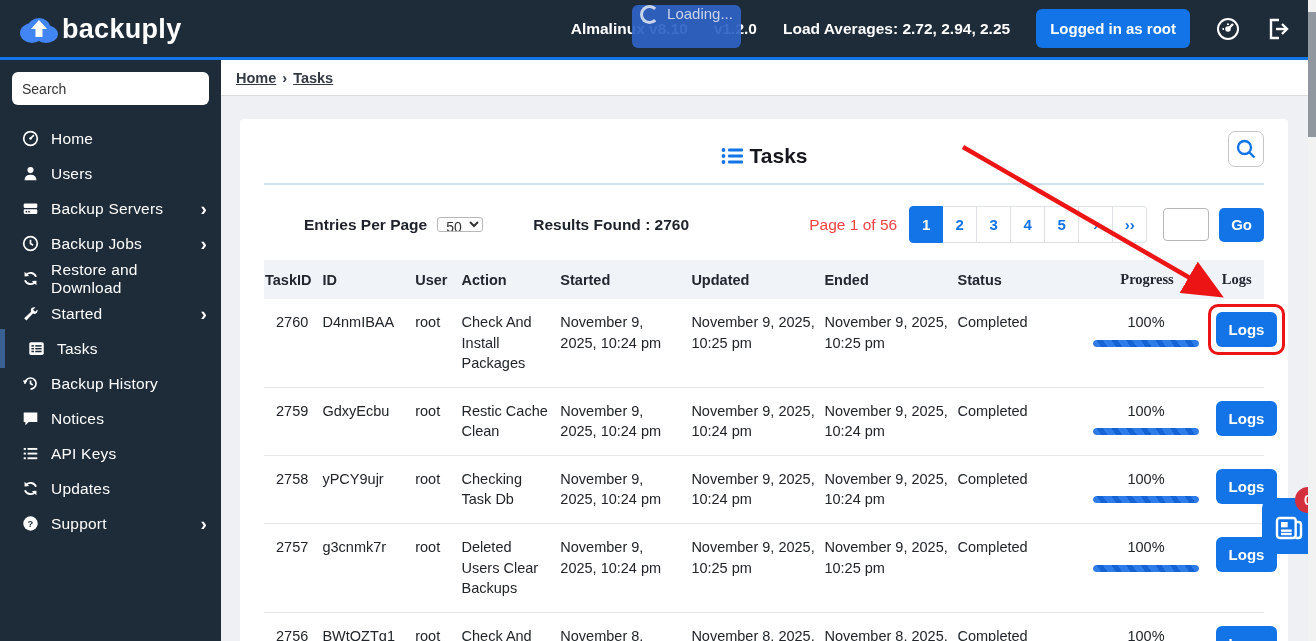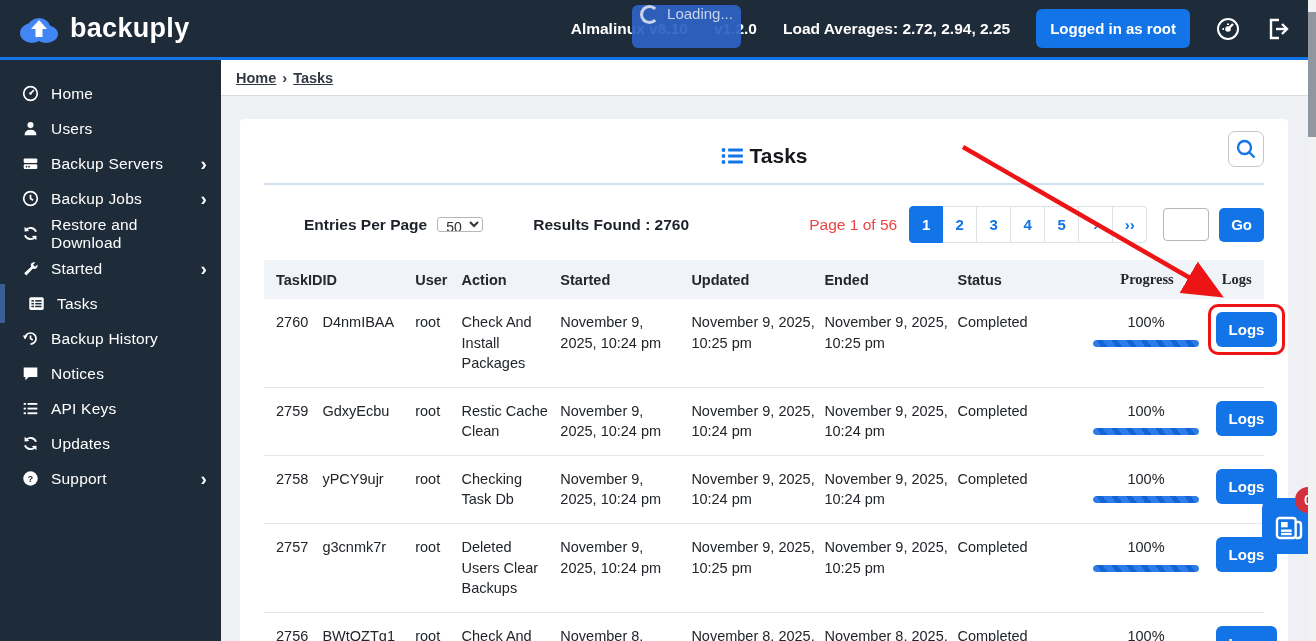--- a/index.html
+++ b/index.html
@@ -3,21 +3,21 @@
 <meta charset="utf-8">
 <style>
   * { box-sizing: border-box; margin: 0; padding: 0; }
   html,body { width:1316px; height:641px; overflow:hidden; }
   body { font-family:"Liberation Sans", sans-serif; background:#eef0f3; position:relative; }
 
   
   .navbar { position:absolute; top:0; left:0; width:1316px; height:60px;
     background:#1e2b38; border-bottom:3px solid #1274e7;
     display:flex; align-items:center; z-index:20; }
-  .brand { display:flex; align-items:center; gap:8px; margin-left:16px; cursor:pointer; }
+  .brand { display:flex; align-items:flex-end; margin-left:16px; cursor:pointer; }
   .brand-text { color:#fff; font-size:27px; font-weight:600; letter-spacing:.3px; }
   .nav-right { margin-left:auto; display:flex; align-items:center; gap:26px; padding-right:26px; color:#fff; }
   .nav-os { font-weight:700; font-size:15.5px; }
   .nav-ver { font-weight:600; font-size:15.5px; }
   .nav-load { font-weight:600; font-size:15.5px; }
   .login-btn { background:#1274e7; color:#fff; border:none; border-radius:6px;
     font-family:inherit; font-size:15px; font-weight:700; padding:11px 14px; cursor:pointer; }
   .nav-ico { width:24px; height:24px; display:inline-flex; cursor:pointer; }
   .nav-ico svg { width:100%; height:100%; }
 
@@ -78,21 +78,21 @@
   .page-btn.active { background:#1274e7; color:#fff; border-color:#1274e7; }
   .goto-input { width:46px; height:33px; border:1px solid #b7b7b7; border-radius:4px;
     margin-left:16px; padding:0 6px; font-family:inherit; font-size:14px; }
   .go-btn { margin-left:10px; height:34px; padding:0 12px; background:#1274e7; color:#fff;
     border:none; border-radius:5px; font-family:inherit; font-size:15px; font-weight:700; cursor:pointer; }
 
   
   table.tasks { width:100%; border-collapse:collapse; margin-top:17px; table-layout:fixed; }
   table.tasks th { background:#f0f3f8; text-align:left; font-size:14.5px; font-weight:700;
     color:#23272f; padding:11px 6px 11px 0; }
-  table.tasks th:first-child { padding-left:12px; }
+  table.tasks th:first-child { padding-left:1px; }
   table.tasks th.c { text-align:center;font-family:Liberation Serif, serif; }
   table.tasks td { vertical-align:top; font-size:14.5px; color:#212529; line-height:1.42;
     padding:13px 8px 13px 0; border-bottom:1px solid #e8e8e8; }
   table.tasks td:first-child { padding-left:12px; }
   table.tasks tr:last-child td { border-bottom:none; }
   .pct { text-align:center; font-size:14.5px; color:#212529; }
   .pbar { width:106px; height:7px; border-radius:4px; margin:7px auto 0; overflow:hidden; background:#e3e9f2; }
   .pfill { height:100%; border-radius:4px;
     background:repeating-linear-gradient(55deg,#2e7bea 0 7px,#1564d6 7px 12px); }
   .logs-btn { background:#1274e7; color:#fff; border:none; border-radius:6px; padding:9px 13px;
@@ -150,20 +150,21 @@
       </svg>
     </span>
   </div>
   <div class="toast">
     <span class="spinner"></span>
     <span>Loading...</span>
   </div>
 </header>
 
 <aside class="sidebar">
+  <input class="side-search" type="text" placeholder="Search" style="">
   <nav class="side-menu" id="side-menu">
       <div class="side-item">
         <span class="s-ico">
           <svg viewBox="0 0 20 20" fill="none" stroke="#fff" stroke-width="2">
             <circle cx="10" cy="10" r="8"></circle>
             <line x1="10" y1="10" x2="14" y2="6"></line>
             <circle cx="10" cy="10" r="1.5" fill="#fff" stroke="none"></circle>
           </svg>
         </span>
         <span>Home</span>

